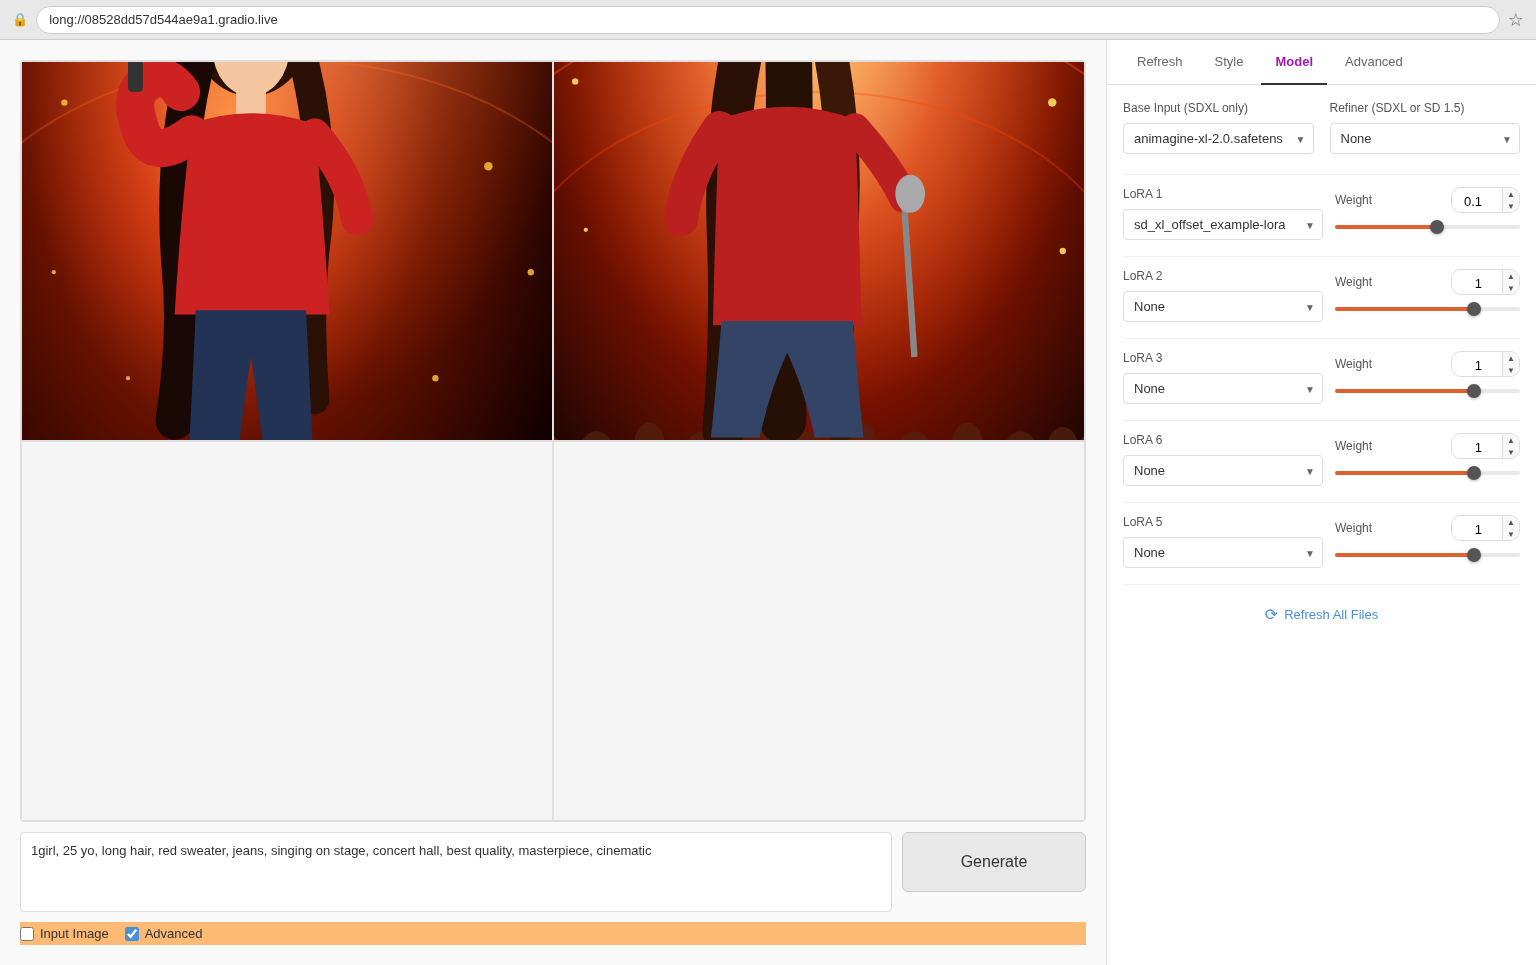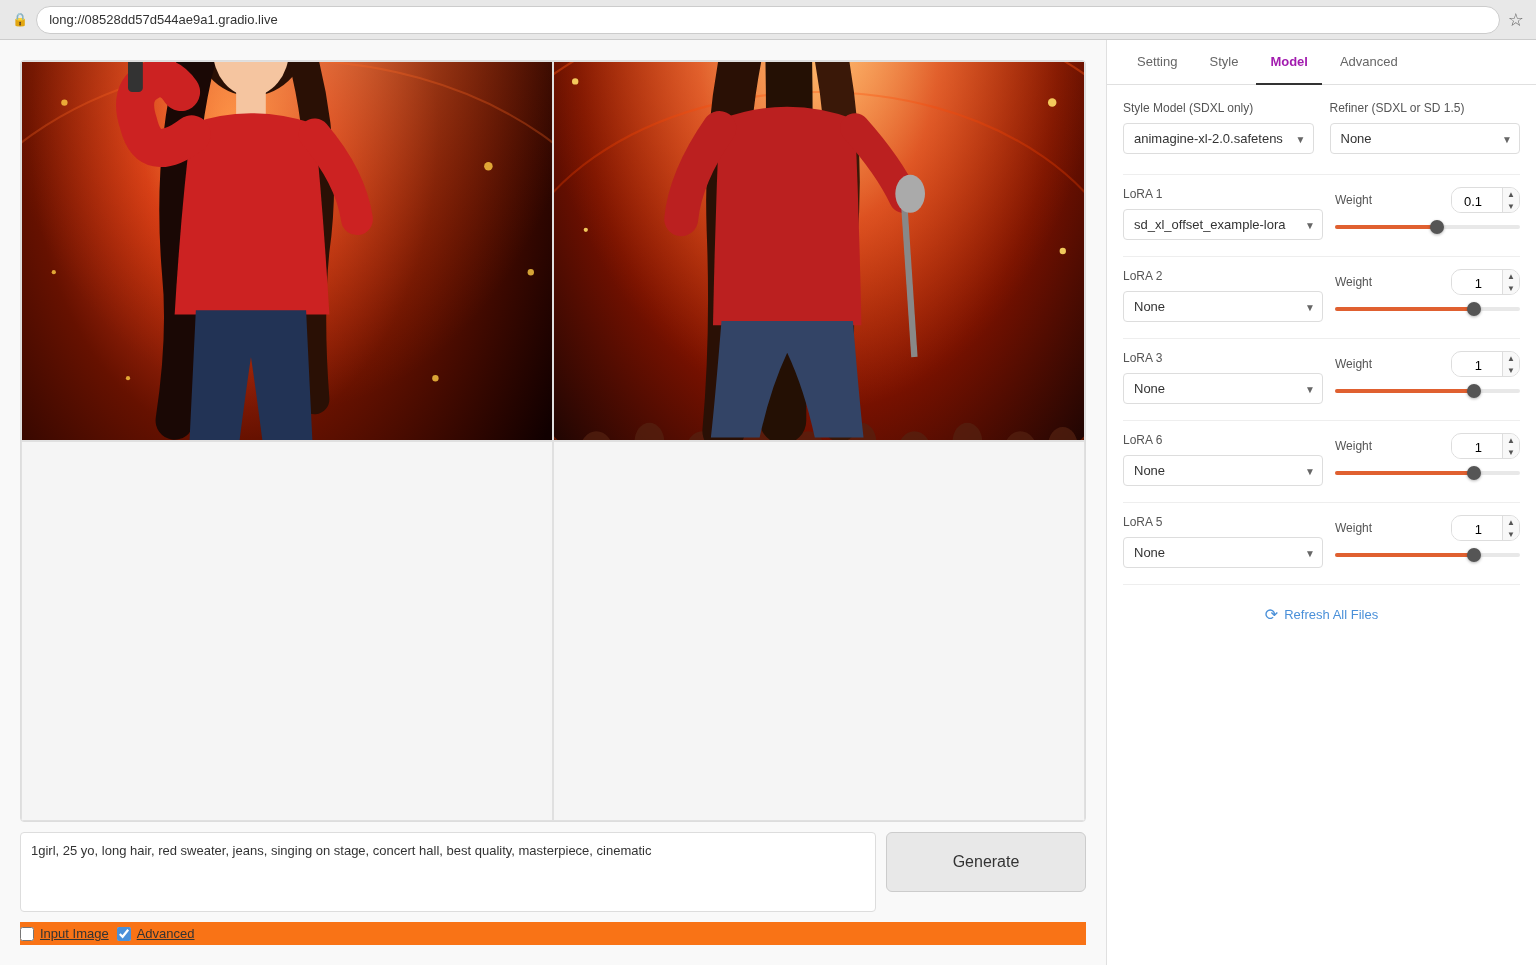--- a/index.html
+++ b/index.html
@@ -133,21 +133,21 @@
 
     .generate-btn {
       background: #e8e8e8;
       border: 1px solid #ccc;
       border-radius: 6px;
       padding: 12px 32px;
       font-size: 16px;
       font-weight: 500;
       cursor: pointer;
       color: #333;
-      width: 200px;
+      width: 184px;
       height: 60px;
     }
 
     
     .right-panel {
       width: 430px;
       background: white;
       border-left: 1px solid #e0e0e0;
       display: flex;
       flex-direction: column;
@@ -340,23 +340,22 @@
       background: none;
       border: none;
       width: 100%;
     }
 
     
     .bottom-actions {
       display: flex;
       align-items: center;
       padding: 8px 20px;
-      gap: 8px;
-      background: #f97316;
-      text-decoration: underline;
+      gap: 16px;
+      background: #fdba74;
     }
   </style>
 </head>
 <body>
 
 <div class="browser-bar">
   <span style="color:#666;font-size:13px;">🔒</span>
   <div class="url-bar">
     <span>long://08528dd57d544ae9a1.gradio.live</span>
   </div>
@@ -523,31 +522,31 @@
       <label class="checkbox-label checked">
         <input type="checkbox" checked="" style="accent-color: rgb(74, 144, 217);">
         <span>Advanced</span>
       </label>
     </div>
   </div>
 
   <div class="right-panel">
 
     <div class="tabs">
-      <div class="tab">Setting</div>
+      <div class="tab">Refresh</div>
       <div class="tab">Style</div>
       <div class="tab active">Model</div>
       <div class="tab">Advanced</div>
     </div>
 
     <div class="panel-content">
 
       <div class="section-row">
         <div class="section-col">
-          <div class="section-label">Style Model (SDXL only)</div>
+          <div class="section-label">Base Input (SDXL only)</div>
           <div class="select-wrapper">
             <select>
               <option>animagine-xl-2.0.safetens</option>
             </select>
           </div>
         </div>
         <div class="section-col">
           <div class="section-label">Refiner (SDXL or SD 1.5)</div>
           <div class="select-wrapper">
             <select>

